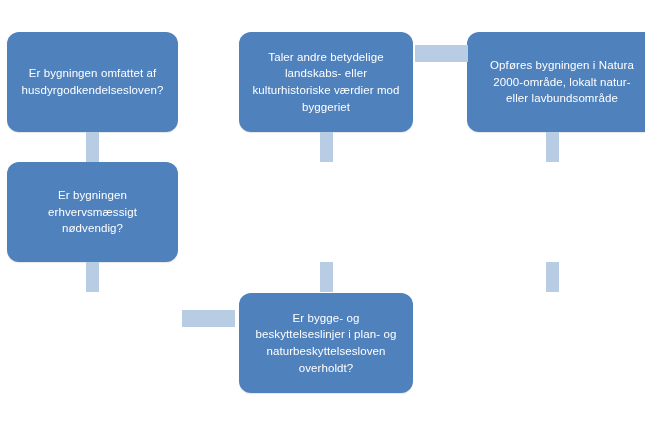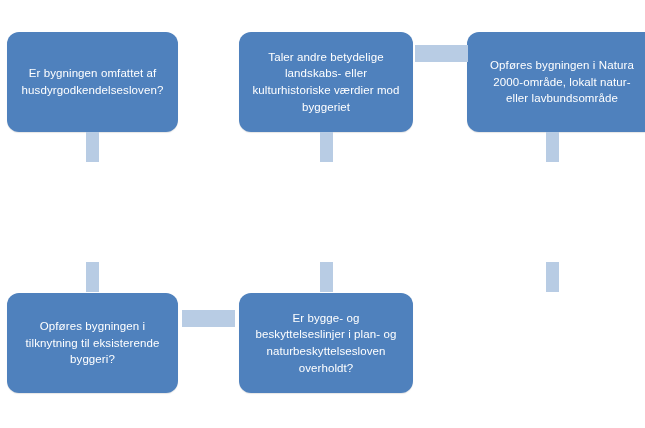--- a/index.html
+++ b/index.html
@@ -79,28 +79,27 @@
 kulturhistoriske værdier mod
 byggeriet</span>
   </div>
 
   <div class="node col3 row1">
     <span class="node-label">Opføres bygningen i Natura
 2000-område, lokalt natur-
 eller lavbundsområde</span>
   </div>
 
+  <div class="node col1 row2">
+    <span class="node-label">Er bygningen
+erhvervsmæssigt nødvendig?</span>
+  </div>
 
 
 
-  <div class="node col1 row3">
-    <span class="node-label">Opføres bygningen i
-tilknytning til eksisterende
-byggeri?</span>
-  </div>
 
   <div class="node col2 row3">
     <span class="node-label">Er bygge- og
 beskyttelseslinjer i plan- og
 naturbeskyttelsesloven
 overholdt?</span>
   </div>
 
 
   <div class="connector conn-v cv-c1-a"></div>

